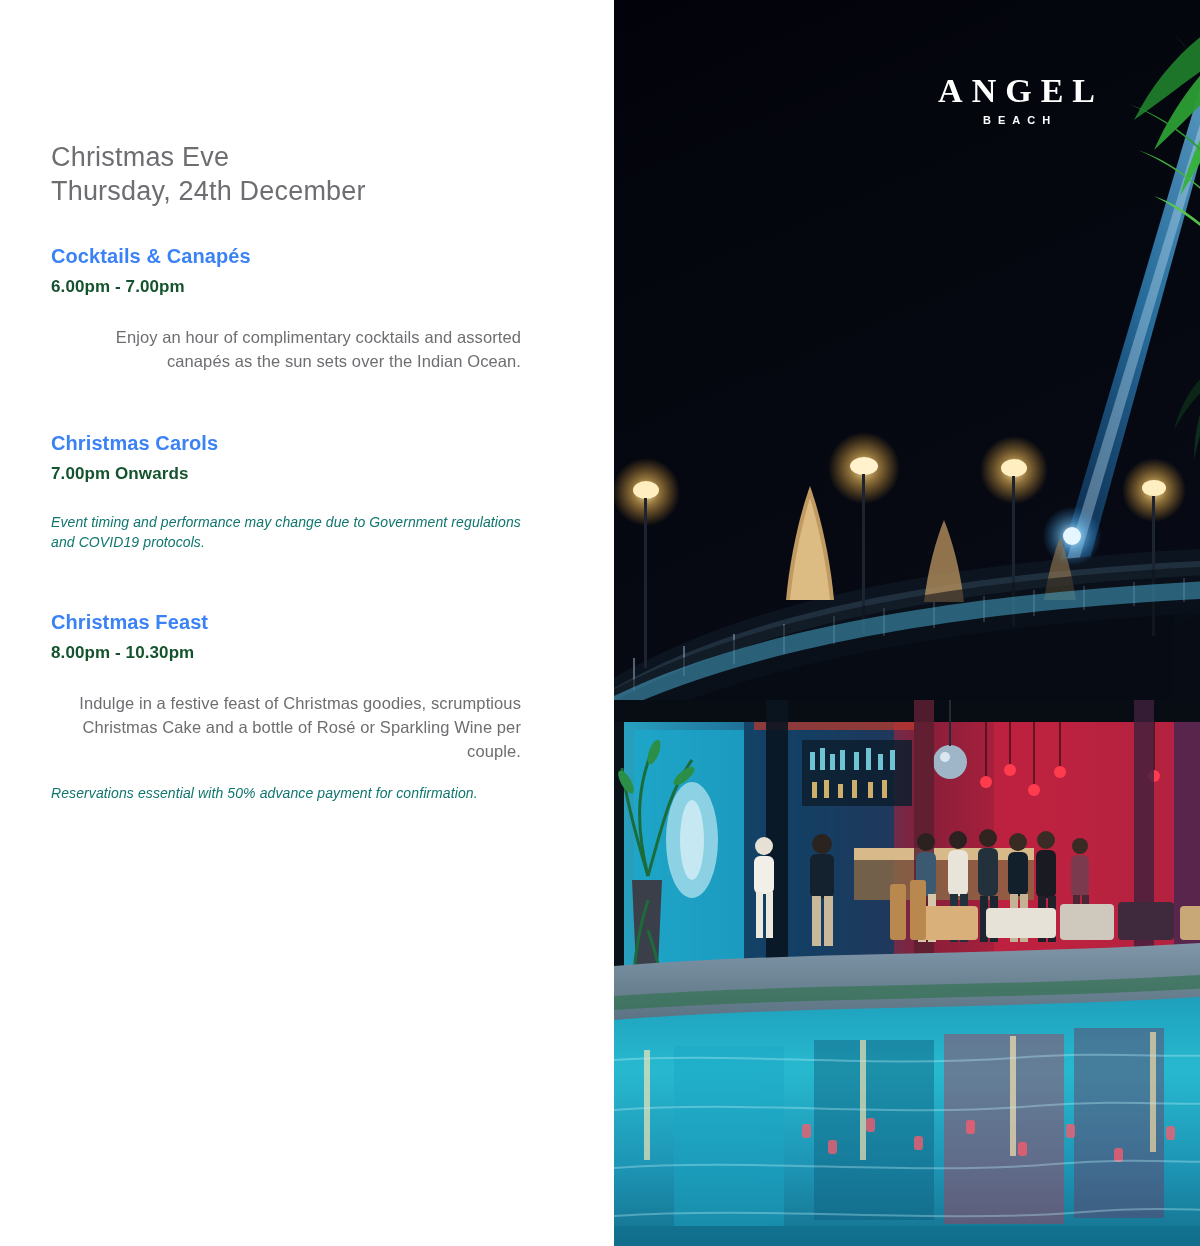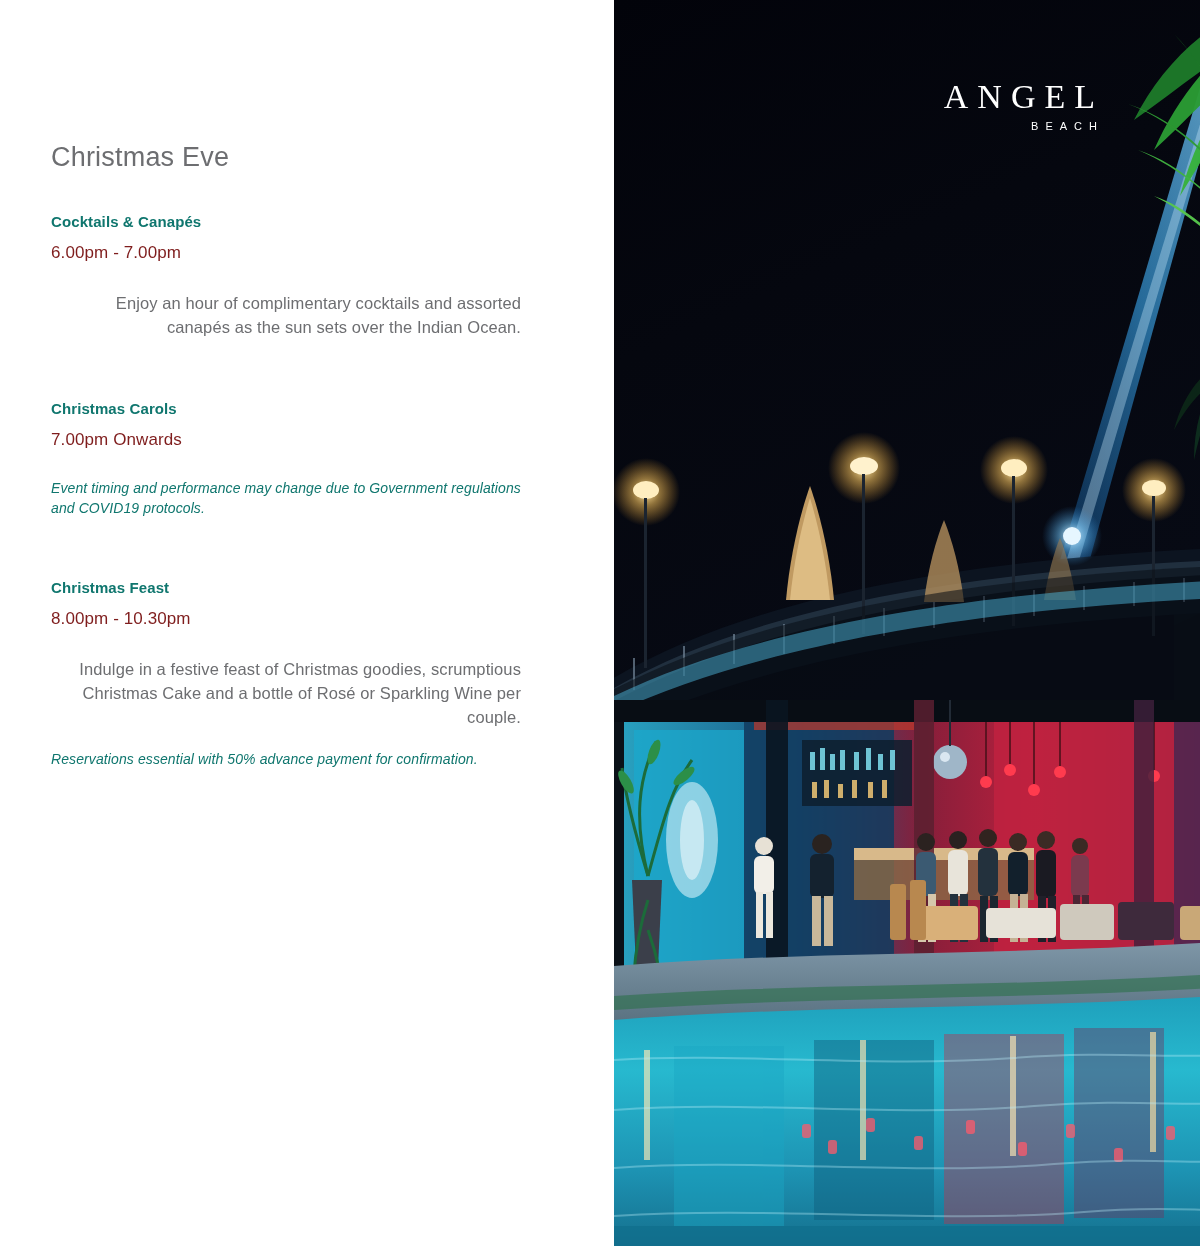--- a/index.html
+++ b/index.html
@@ -48,33 +48,34 @@
     color: #6d6e71;
     letter-spacing: 0.1px;
     margin-bottom: 60px;
     max-width: 450px;
   }
 
   .section { margin-bottom: 58px; }
   .section:last-child { margin-bottom: 1px; }
 
   .section-title {
-    font-size: 15px;
+    font-size: 20px;
     font-weight: bold;
-    color: #0f766e;
+    color: #3b82f6;
     line-height: 24px;
     letter-spacing: 0.1px;
     margin-bottom: 7px;
   }
   .section-time {
     font-size: 17px;
-    color: #7f1d1d;
+    color: #14532d;
     line-height: 24px;
     letter-spacing: 0.1px;
     margin-bottom: 26px;
+    font-weight: bold;
   }
   .section-body {
     font-size: 16.5px;
     line-height: 24px;
     color: #6d6e71;
     letter-spacing: 0.1px;
     max-width: 470px;
     text-align: right;
   }
   .note {
@@ -103,25 +104,26 @@
     width: 630px;
     height: 1246px;
     overflow: hidden;
     background: #05070c;
   }
   .photo svg { display: block; }
 
   
   .logo {
     position: absolute;
-    top: 78px;
+    top: 72px;
     right: 96px;
-    text-align: right;
+    text-align: center;
     z-index: 40;
     pointer-events: none;
+    font-weight: bold;
   }
   .logo-main {
     font-family: "Liberation Serif", serif;
     font-size: 34px;
     letter-spacing: 9px;
     color: #ffffff;
     line-height: 38px;
     text-indent: 9px;
   }
   .logo-sub {
@@ -137,20 +139,21 @@
 </head>
 <body>
 
 <div class="page">
 
   <div class="left-col">
     <div class="content">
 
       <div class="title-block">
         <div class="title-line">Christmas Eve</div>
+        <div class="title-line">Thursday, 24th December</div>
       </div>
 
 
       <div class="section">
         <div class="section-title">Cocktails &amp; Canapés</div>
         <div class="section-time">6.00pm - 7.00pm</div>
         <div class="section-body">Enjoy an hour of complimentary cocktails and assorted canapés as the sun sets over the Indian Ocean.</div>
       </div>
 
       <div class="section">

